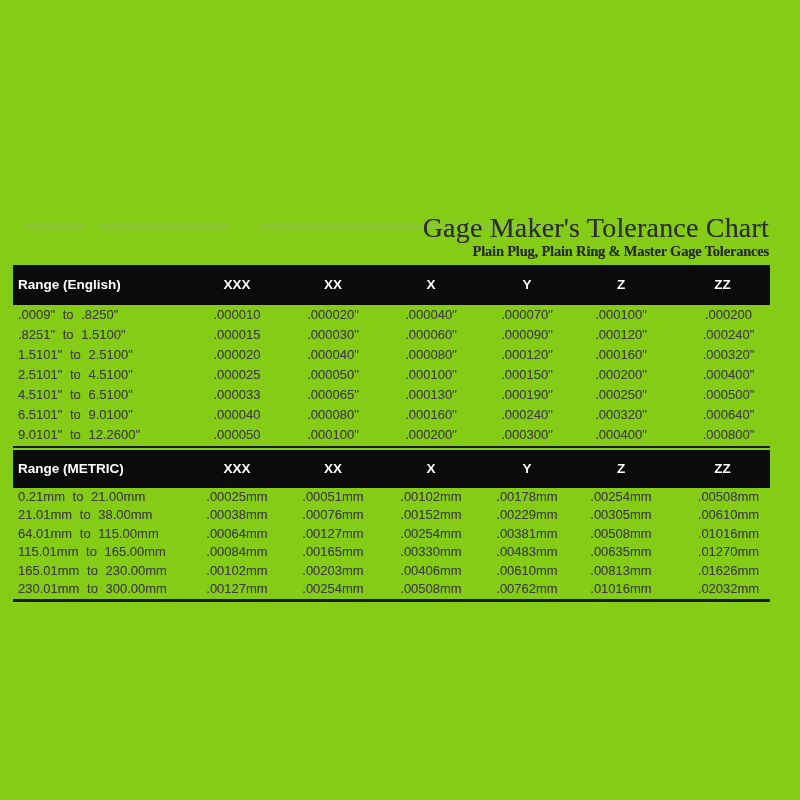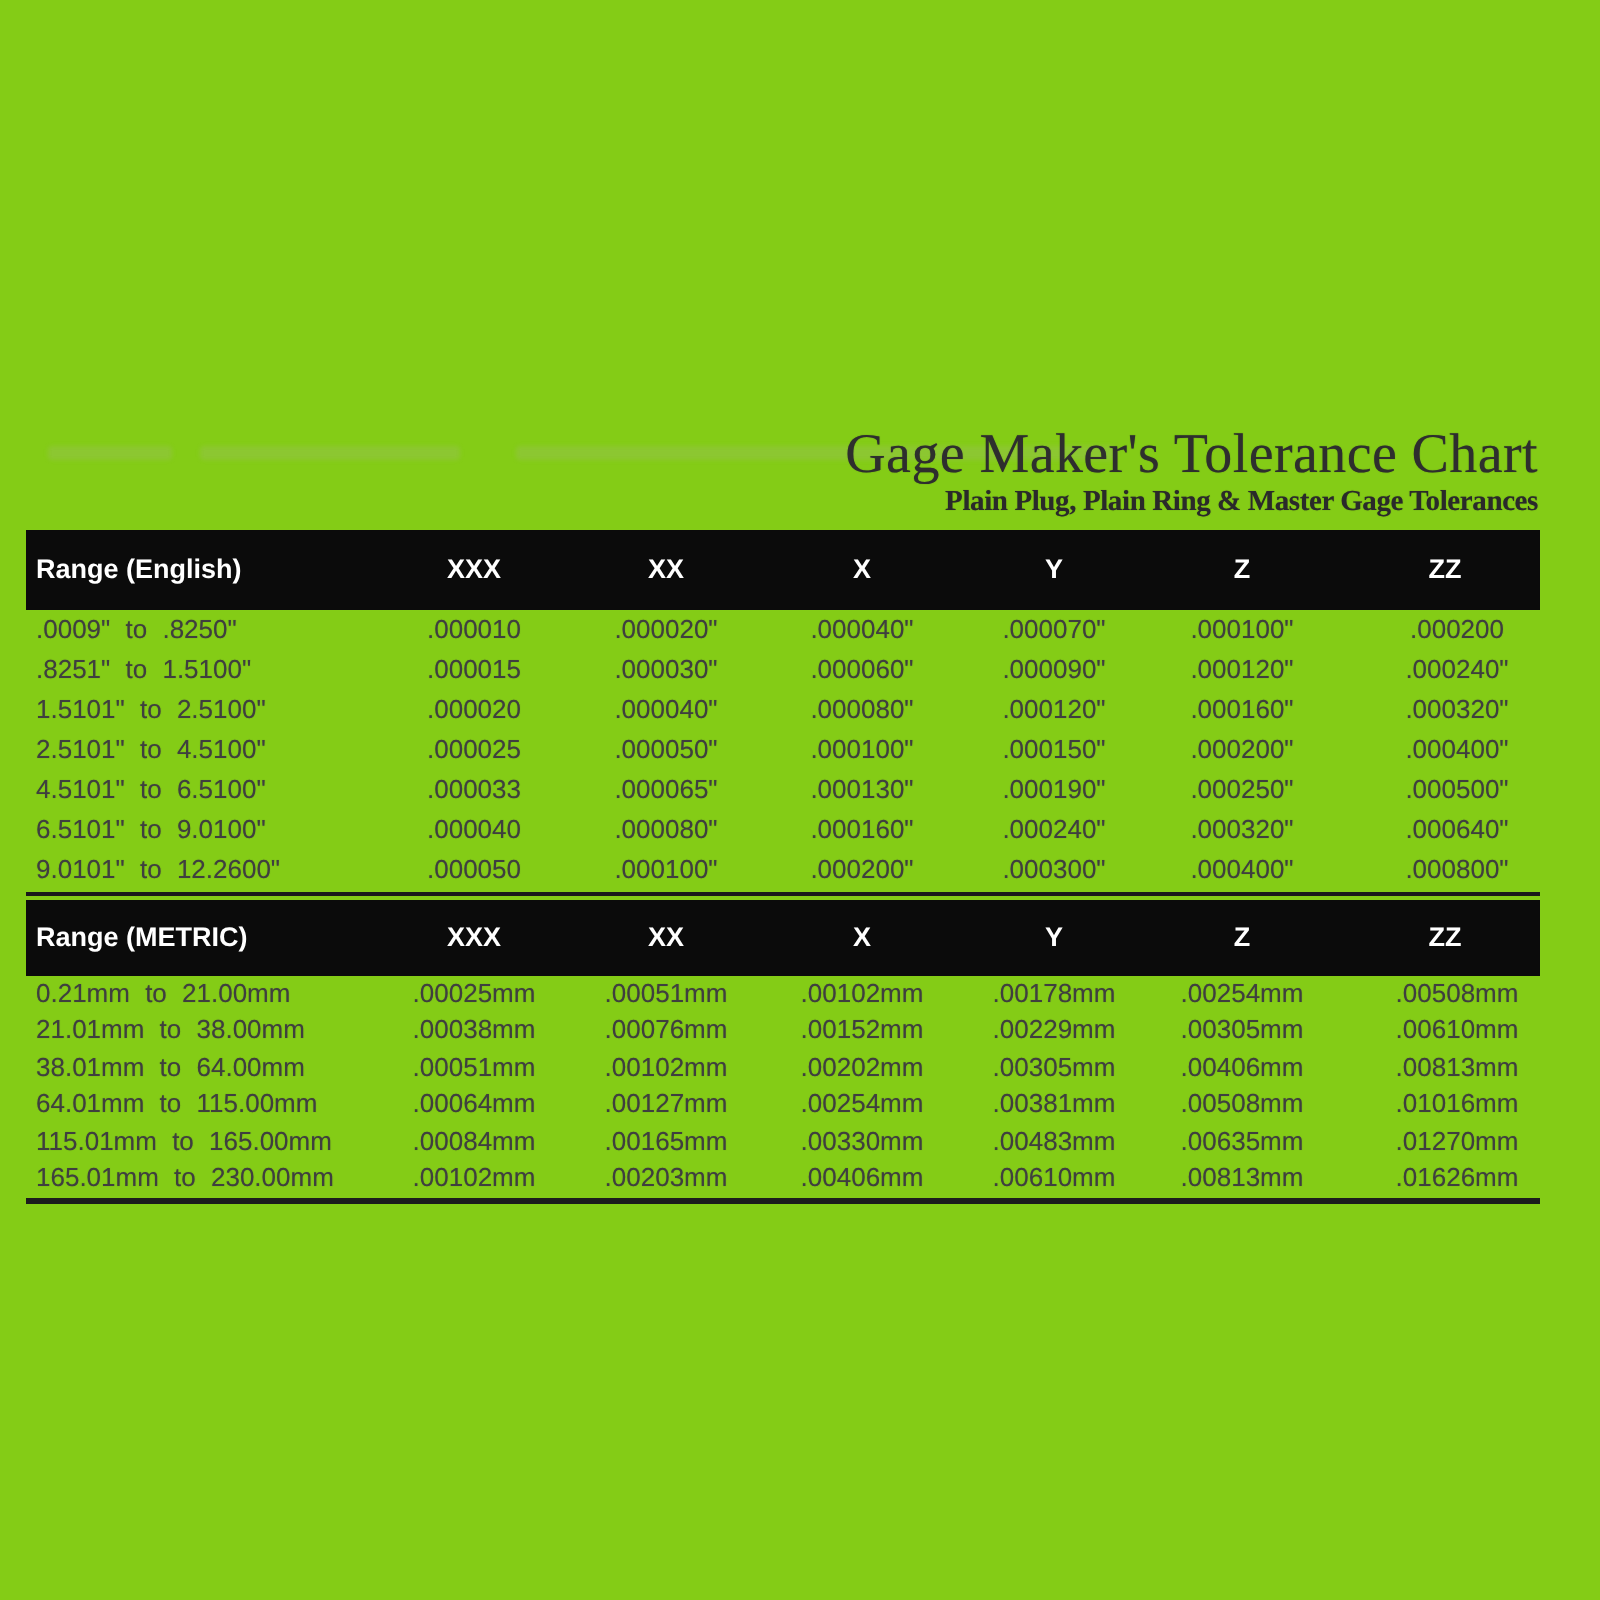--- a/index.html
+++ b/index.html
@@ -251,29 +251,20 @@
           <tr>
             <td>21.01mm to 38.00mm</td>
             <td>.00038mm</td>
             <td>.00076mm</td>
             <td>.00152mm</td>
             <td>.00229mm</td>
             <td>.00305mm</td>
             <td>.00610mm</td>
           </tr>
           <tr>
-            <td>38.01mm to 64.00mm</td>
-            <td>.00051mm</td>
-            <td>.00102mm</td>
-            <td>.00202mm</td>
-            <td>.00305mm</td>
-            <td>.00406mm</td>
-            <td>.00813mm</td>
-          </tr>
-          <tr>
             <td>64.01mm to 115.00mm</td>
             <td>.00064mm</td>
             <td>.00127mm</td>
             <td>.00254mm</td>
             <td>.00381mm</td>
             <td>.00508mm</td>
             <td>.01016mm</td>
           </tr>
           <tr>
             <td>115.01mm to 165.00mm</td>
@@ -286,17 +277,26 @@
           </tr>
           <tr>
             <td>165.01mm to 230.00mm</td>
             <td>.00102mm</td>
             <td>.00203mm</td>
             <td>.00406mm</td>
             <td>.00610mm</td>
             <td>.00813mm</td>
             <td>.01626mm</td>
           </tr>
+          <tr>
+            <td>230.01mm to 300.00mm</td>
+            <td>.00127mm</td>
+            <td>.00254mm</td>
+            <td>.00508mm</td>
+            <td>.00762mm</td>
+            <td>.01016mm</td>
+            <td>.02032mm</td>
+          </tr>
         </tbody>
     </table>
 
   </div>
 </div>
 
 </body></html>

